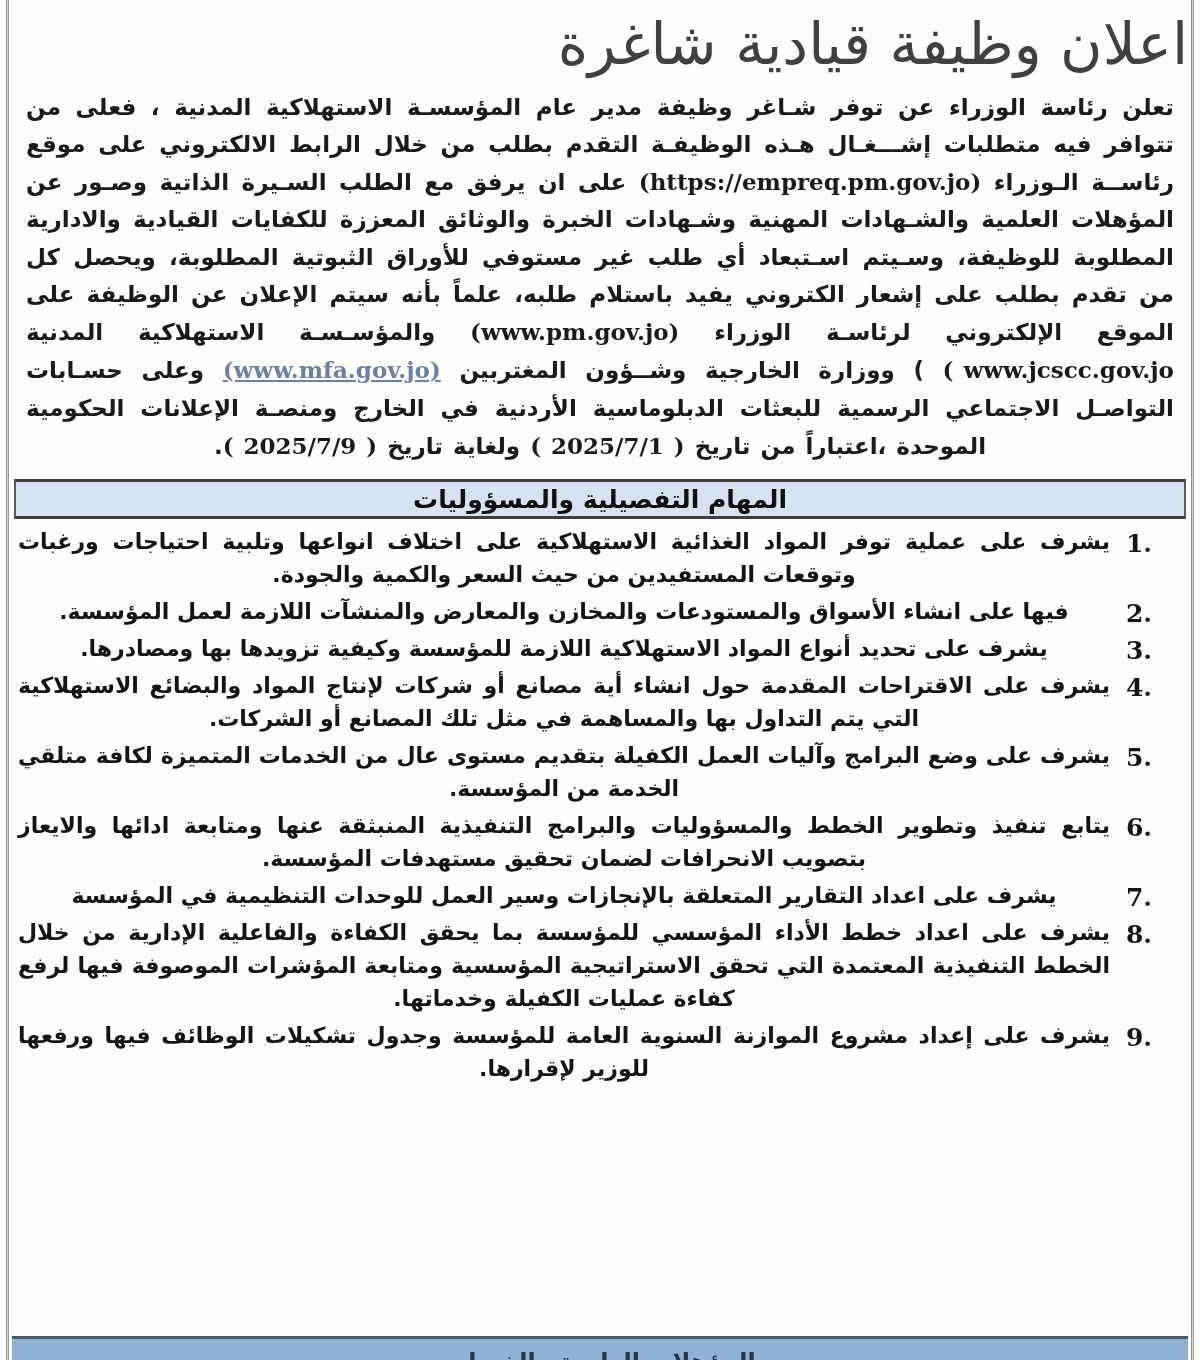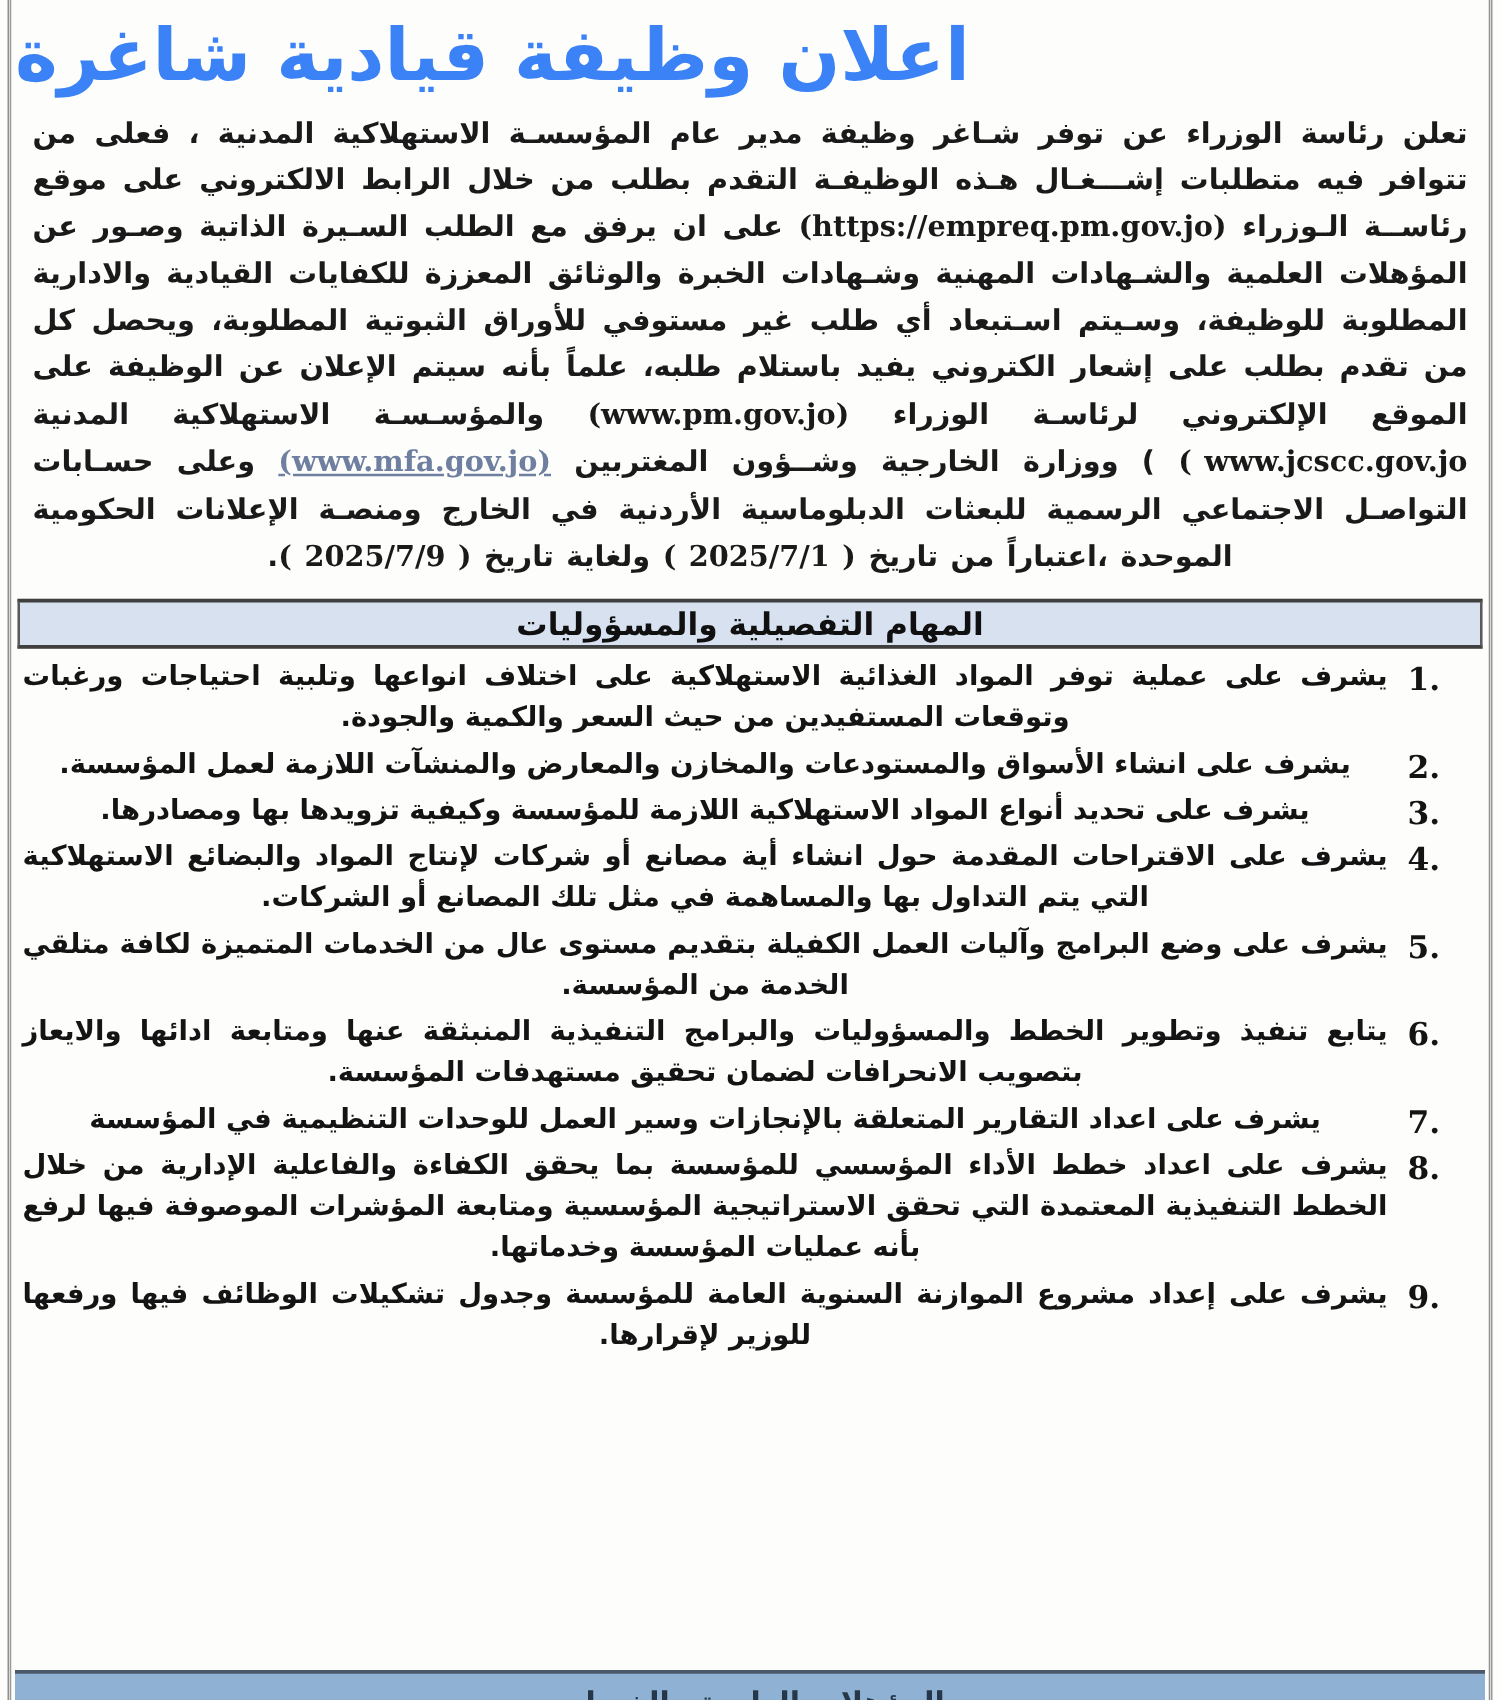--- a/index.html
+++ b/index.html
@@ -34,25 +34,25 @@
   .sheet {
     position: absolute;
     left: 12px;
     right: 12px;
     top: 0;
     bottom: 0;
   }
 
   
   .title {
-    text-align: left;
+    text-align: right;
     font-family: "DejaVu Sans", "Liberation Sans", sans-serif;
     font-size: 58px;
-    font-weight: bold;
-    color: #3b82f6;
+    font-weight: normal;
+    color: #404040;
     letter-spacing: 0px;
     padding: 8px 0 6px 0;
     line-height: 1.25;
     white-space: nowrap;
   }
 
   
   .intro {
     font-size: 23px;
     line-height: 1.62;
@@ -180,27 +180,27 @@
       <span>ولغاية تاريخ</span>
       <span class="ltr">( 2025/7/9 )</span><span>.</span>
     </div>
 
     <div class="section-bar">
       <span class="bar-text">المهام التفصيلية والمسؤوليات</span>
     </div>
 
     <ol class="duties">
       <li>يشرف على عملية توفر المواد الغذائية الاستهلاكية على اختلاف انواعها وتلبية احتياجات ورغبات وتوقعات المستفيدين من حيث السعر والكمية والجودة.</li>
-      <li>يشرف على انشاء الأسواق والمستودعات والمخازن والمعارض والمنشآت اللازمة لعمل المؤسسة.</li>
+      <li>فيها على انشاء الأسواق والمستودعات والمخازن والمعارض والمنشآت اللازمة لعمل المؤسسة.</li>
       <li>يشرف على تحديد أنواع المواد الاستهلاكية اللازمة للمؤسسة وكيفية تزويدها بها ومصادرها.</li>
       <li>يشرف على الاقتراحات المقدمة حول انشاء أية مصانع أو شركات لإنتاج المواد والبضائع الاستهلاكية التي يتم التداول بها والمساهمة في مثل تلك المصانع أو الشركات.</li>
       <li>يشرف على وضع البرامج وآليات العمل الكفيلة بتقديم مستوى عال من الخدمات المتميزة لكافة متلقي الخدمة من المؤسسة.</li>
       <li>يتابع تنفيذ وتطوير الخطط والمسؤوليات والبرامج التنفيذية المنبثقة عنها ومتابعة ادائها والايعاز بتصويب الانحرافات لضمان تحقيق مستهدفات المؤسسة.</li>
       <li>يشرف على اعداد التقارير المتعلقة بالإنجازات وسير العمل للوحدات التنظيمية في المؤسسة</li>
-      <li>يشرف على اعداد خطط الأداء المؤسسي للمؤسسة بما يحقق الكفاءة والفاعلية الإدارية من خلال الخطط التنفيذية المعتمدة التي تحقق الاستراتيجية المؤسسية ومتابعة المؤشرات الموصوفة فيها لرفع بأنه عمليات المؤسسة وخدماتها.</li>
+      <li>يشرف على اعداد خطط الأداء المؤسسي للمؤسسة بما يحقق الكفاءة والفاعلية الإدارية من خلال الخطط التنفيذية المعتمدة التي تحقق الاستراتيجية المؤسسية ومتابعة المؤشرات الموصوفة فيها لرفع كفاءة عمليات الكفيلة وخدماتها.</li>
       <li>يشرف على إعداد مشروع الموازنة السنوية العامة للمؤسسة وجدول تشكيلات الوظائف فيها ورفعها للوزير لإقرارها.</li>
 
     </ol>
 
   </div>
 
   <div class="bottom-bar">
     <span class="bar-text">المؤهلات العلمية والخبرات</span>
   </div>
 

